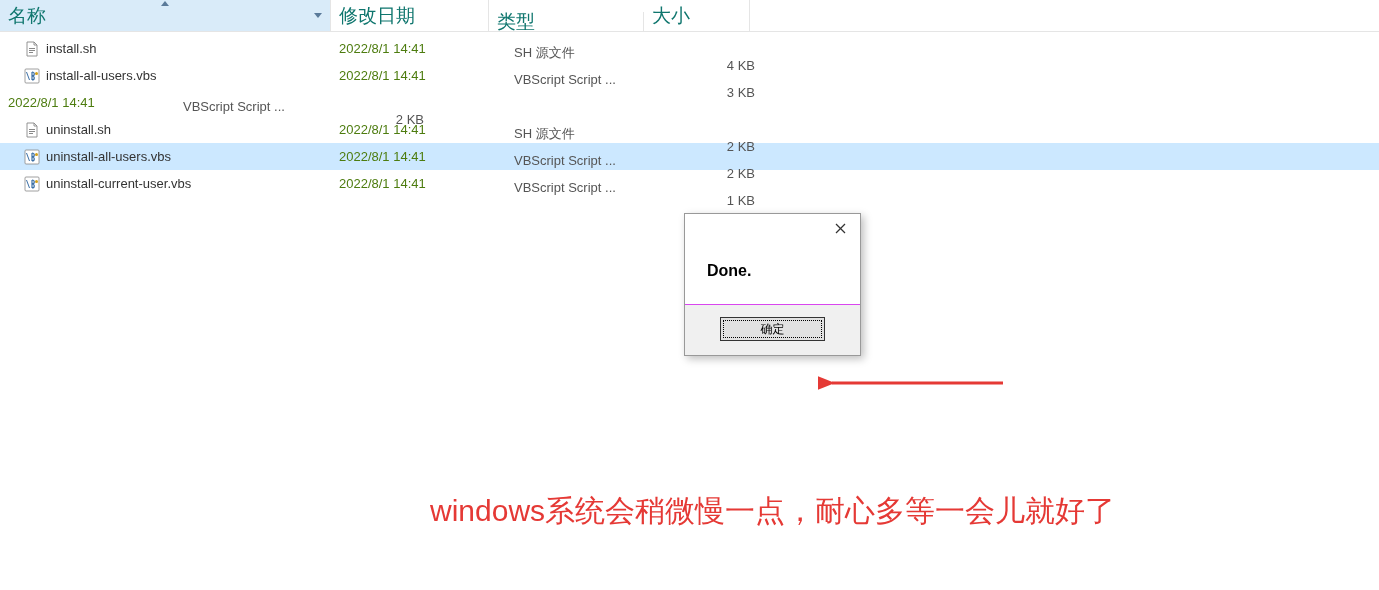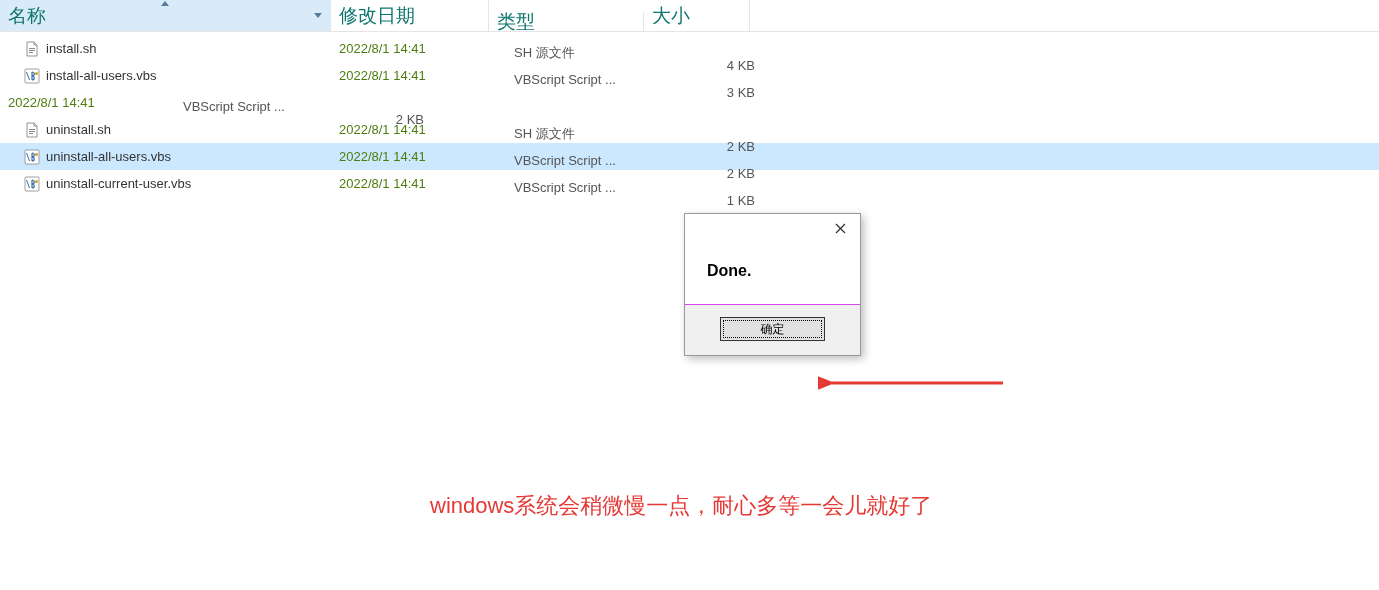--- a/index.html
+++ b/index.html
@@ -162,21 +162,21 @@
     .arrow {
       position: absolute;
       left: 818px;
       top: 370px;
       pointer-events: none;
     }
     .annotation {
       position: absolute;
       left: 430px;
       top: 491px;
-      font-size: 22px;
+      font-size: 30px;
       color: #e53935;
       font-weight: 500;
     }
   </style>
 </head>
 <body>
 
 <div class="header-row">
   <div class="header-cell header-name">
     <span class="sort-indicator"></span>

